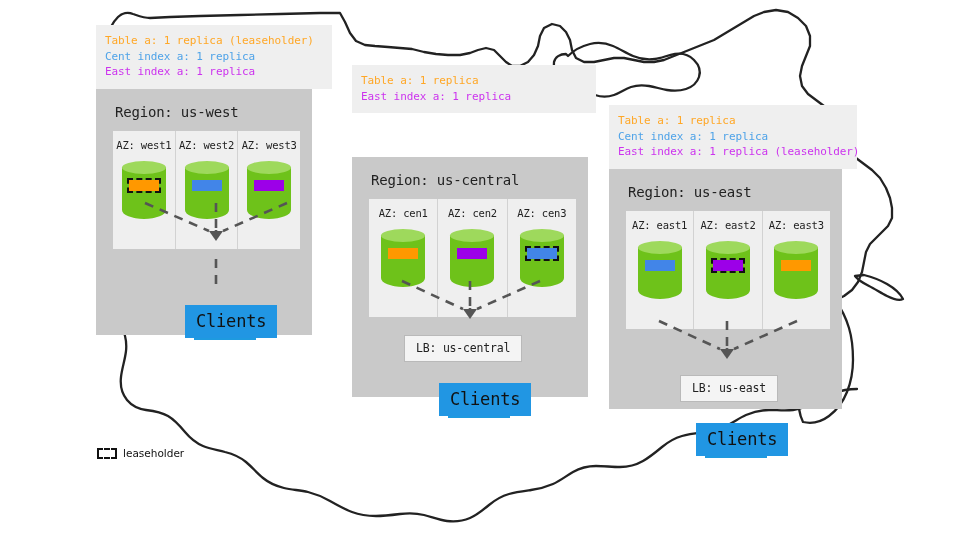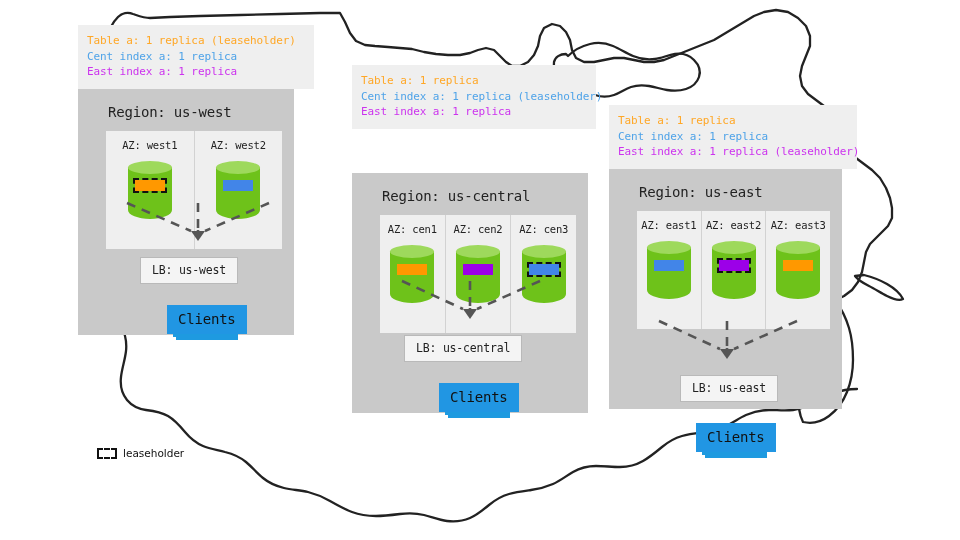--- a/index.html
+++ b/index.html
@@ -23,21 +23,21 @@
     letter-spacing:-0.1px;
     white-space:nowrap;
   }
   .rep-line{display:block;}
   .rep-table{color:#FFA726;}
   .rep-cent{color:#4FA3E8;}
   .rep-east{color:#CC33EE;}
 
   .region-panel{
     background:#c9c9c9;
-    padding:10px 12px 14px 28px;
+    padding:10px 12px 14px 17px;
   }
   .region-title{
     font-size:14px;
     color:#222;
     padding:5px 2px 11px 2px;
     letter-spacing:-0.2px;
     white-space:nowrap;
   }
   .az-row{
     background:#efefef;
@@ -100,21 +100,21 @@
   }
   .clients-wrap{position:absolute;z-index:8;}
   .clients-shadow{
     position:absolute;
     background:#1e9ae0;
   }
   .clients-box{
     position:relative;
     background:#2196e3;
     color:#111;
-    font-size:14px;
+    font-size:17px;
     padding:6px 11px 7px 11px;
     white-space:nowrap;
     letter-spacing:-0.2px;
   }
 
   
   #leaseholder-legend{
     position:absolute;
     left:97px;top:447px;
     display:flex;align-items:center;
@@ -236,21 +236,21 @@
                C863,283 858,280 855,276 Z"></path>
 
       <path d="M835,300 C841,308 846,318 849,328 C852,338 853,349 853,360
                C853,371 851,382 847,392 C843,402 837,410 829,416
                C821,422 812,424 803,422 C799,414 798,404 799,394
                C800,384 803,374 806,364 C809,354 812,344 814,334
                C816,324 818,314 820,304"></path>
     </g>
   </svg>
 
-  <div class="cluster" style="left:78px;top:25px;width:240px;">
+  <div class="cluster" style="left:96px;top:25px;width:240px;">
 
     <div class="replica-legend" style="width:218px;">
       <span class="rep-line rep-table">Table a: 1 replica (leaseholder)</span>
       <span class="rep-line rep-cent">Cent index a: 1 replica</span>
       <span class="rep-line rep-east">East index a: 1 replica</span>
     </div>
 
     <div class="region-panel" style="width:216px;height:246px;box-sizing:border-box;">
       <div class="region-title">Region: us-west</div>
 
@@ -262,55 +262,59 @@
             <div class="cyl-top"></div>
             <div class="cyl-chip chip-orange chip-lease"></div>
           </div>
         </div>
         <div class="az-cell">
           <div class="az-label">AZ: west2</div>
           <div class="cyl-wrap">
             <div class="cyl-body"></div>
             <div class="cyl-top"></div>
             <div class="cyl-chip chip-blue"></div>
+          </div>
+        </div>
+        <div class="az-cell">
+          <div class="az-label">AZ: west3</div>
+          <div class="cyl-wrap">
+            <div class="cyl-body"></div>
+            <div class="cyl-top"></div>
+            <div class="cyl-chip chip-purple"></div>
           </div>
         </div>
       </div>
     </div>
 
     <svg class="connector-svg" style="width:240px;height:290px;z-index:7;" viewBox="0 0 240 290" xmlns="http://www.w3.org/2000/svg">
       <g stroke="#555555" stroke-width="2.6" fill="none" stroke-linecap="butt">
         <path d="M49,178 L113,206" stroke-dasharray="9,7"></path>
         <path d="M120,178 L120,204" stroke-dasharray="9,7"></path>
         <path d="M191,178 L127,206" stroke-dasharray="9,7"></path>
         <path d="M120,205 L120,212"></path>
         <path d="M113,206 L120,216 L127,206 Z" fill="#555555" stroke="none"></path>
         <path d="M120,234 L120,264" stroke-dasharray="9,7"></path>
       </g>
     </svg>
 
-    <div class="lb-box" style="left:62px;top:232px;">
-      <span>LB: us-west</span>
-    </div>
 
     <div class="clients-wrap" style="left:89px;top:280px;">
       <div class="clients-shadow" style="left:9px;top:9px;width:62px;height:26px;"></div>
       <div class="clients-shadow" style="left:6px;top:6px;width:62px;height:26px;"></div>
       <div class="clients-shadow" style="left:3px;top:3px;width:62px;height:26px;"></div>
       <div class="clients-box">
         <span>Clients</span>
       </div>
     </div>
   </div>
 
   <div class="cluster" style="left:352px;top:65px;width:240px;">
 
     <div class="replica-legend" style="width:226px;">
       <span class="rep-line rep-table">Table a: 1 replica</span>
-      <span class="rep-line rep-cent">Cent index a: 1 replica (leaseholder)</span>
       <span class="rep-line rep-east">East index a: 1 replica</span>
     </div>
 
     <div class="region-panel" style="width:236px;height:240px;box-sizing:border-box;margin-top:44px;">
       <div class="region-title">Region: us-central</div>
 
       <div class="az-row" style="height:118px;">
         <div class="az-cell">
           <div class="az-label">AZ: cen1</div>
           <div class="cyl-wrap">

